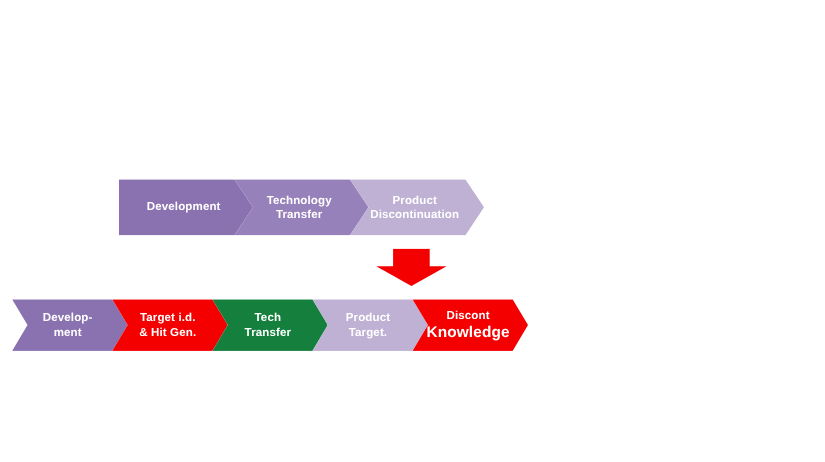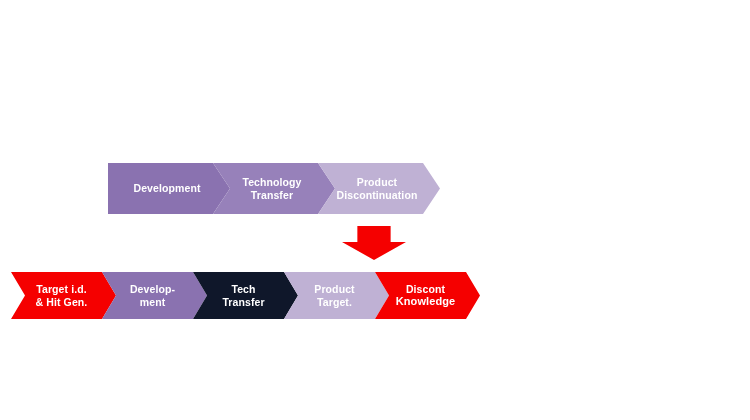--- a/index.html
+++ b/index.html
@@ -89,21 +89,21 @@
     margin-right: 0;
   }
   #bottom-row .chevron .label {
     position: relative;
     z-index: 2;
     padding-left: 5px;
     padding-right: 9px;
   }
   #bottom-row .chevron .label .l2 {
     display: block;
-    font-size: 11px;
+    font-size: 14px;
   }
 
   
   #connector-arrow {
     position: absolute;
     left: 342px;
     top: 226px;
     width: 64px;
     height: 34px;
   }
@@ -143,35 +143,35 @@
 
   </div>
 
   <div id="connector-arrow">
     <div class="shaft-head" style="background: rgb(245, 0, 0);"></div>
   </div>
 
   <div id="bottom-row" class="chevron-row">
 
 
+    <div class="chevron notched" style="background: rgb(138, 114, 176);">
+      <span class="label">
+        <span>Develop-</span><br>
+        <span>ment</span>
+      </span>
+    </div>
+
     <div class="chevron notched" style="background: rgb(245, 0, 0);">
       <span class="label">
         <span>Target i.d.</span><br>
         <span>&amp; Hit Gen.</span>
       </span>
     </div>
 
-    <div class="chevron notched" style="background: rgb(138, 114, 176);">
-      <span class="label">
-        <span>Develop-</span><br>
-        <span>ment</span>
-      </span>
-    </div>
-
-    <div class="chevron notched" style="background: #0f172a;">
+    <div class="chevron notched" style="background: #15803d;">
       <span class="label">
         <span>Tech</span><br>
         <span>Transfer</span>
       </span>
     </div>
 
 
     <div class="chevron notched" style="background: rgb(191, 177, 212);">
       <span class="label">
         <span>Product</span><br>

